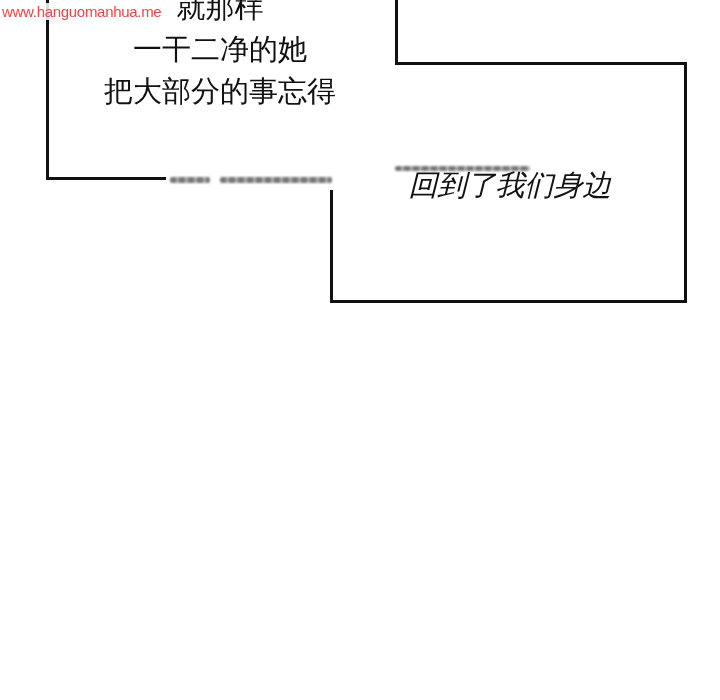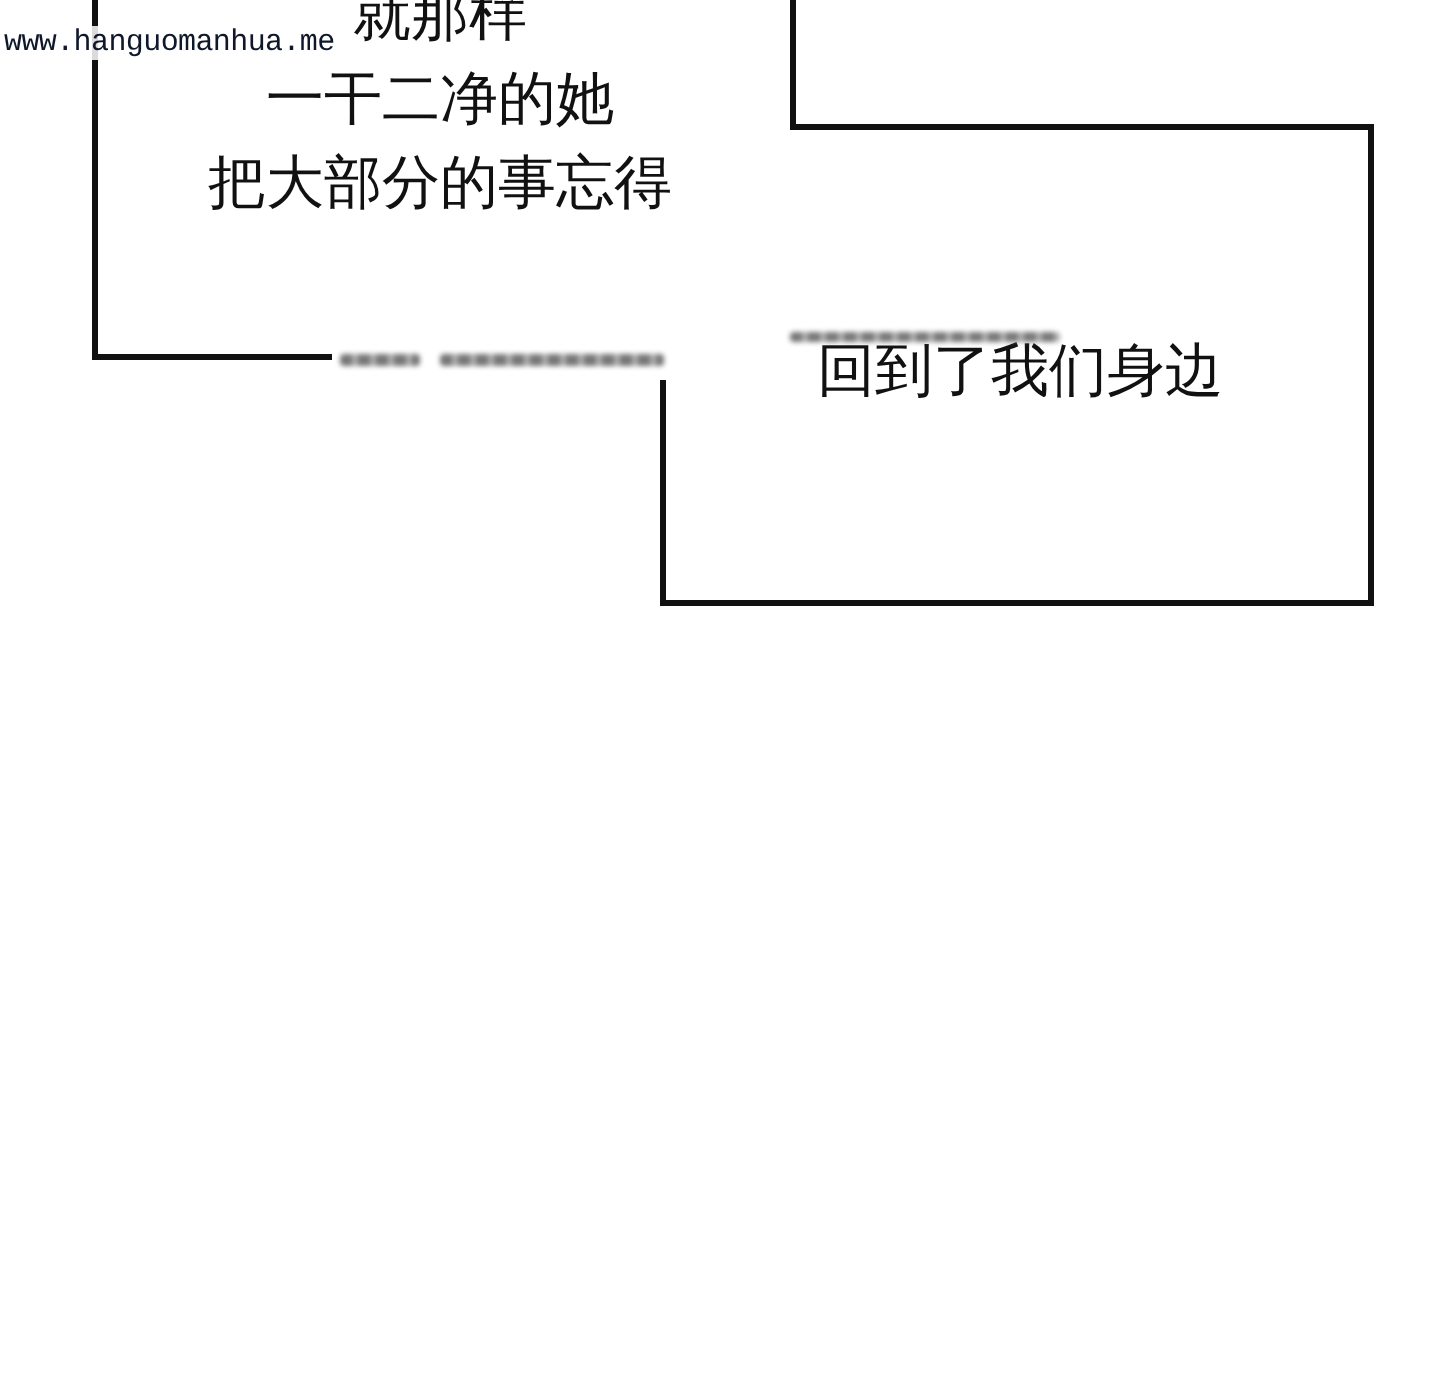--- a/index.html
+++ b/index.html
@@ -3,32 +3,32 @@
   <meta charset="utf-8">
   <style>
     html, body { margin: 0; padding: 0; }
     body {
       width: 720px; height: 700px; position: relative; overflow: hidden;
       background: #ffffff;
       font-family: "DejaVu Sans", sans-serif;
     }
     .line { position: absolute; background: #111; }
     .watermark {
-      position: absolute; left: 0; top: 13px;
-      font-family: Liberation Mono, monospace; font-size: 15px; color: #0f172a;
+      position: absolute; left: 0; top: 3px;
+      font-family: Liberation Sans, sans-serif; font-size: 15px; color: #ef4444;
       background: rgba(255,255,255,0.85); padding: 0 2px; letter-spacing: -0.3px;
     }
     .cap1 {
       position: absolute; left: 60px; top: 0px; width: 320px;
       text-align: center; font-size: 29px; line-height: 42px; color: #111;
     }
     .cap1 .l0 { display:block; margin-top:-14px; }
     .cap2 {
       position: absolute; left: 360px; top: 164px; width: 300px;
-      text-align: center; font-size: 29px; line-height: 42px; color: #111;
+      text-align: center; font-size: 29px; line-height: 42px; color: #111; font-style: italic;
     }
     .blur {
       position: absolute; height: 6px; border-radius: 2px;
       background: repeating-linear-gradient(90deg,#555 0 6px,#999 6px 9px);
       filter: blur(1.2px); opacity: 0.8;
     }
   </style>
 </head>
 <body>
 

